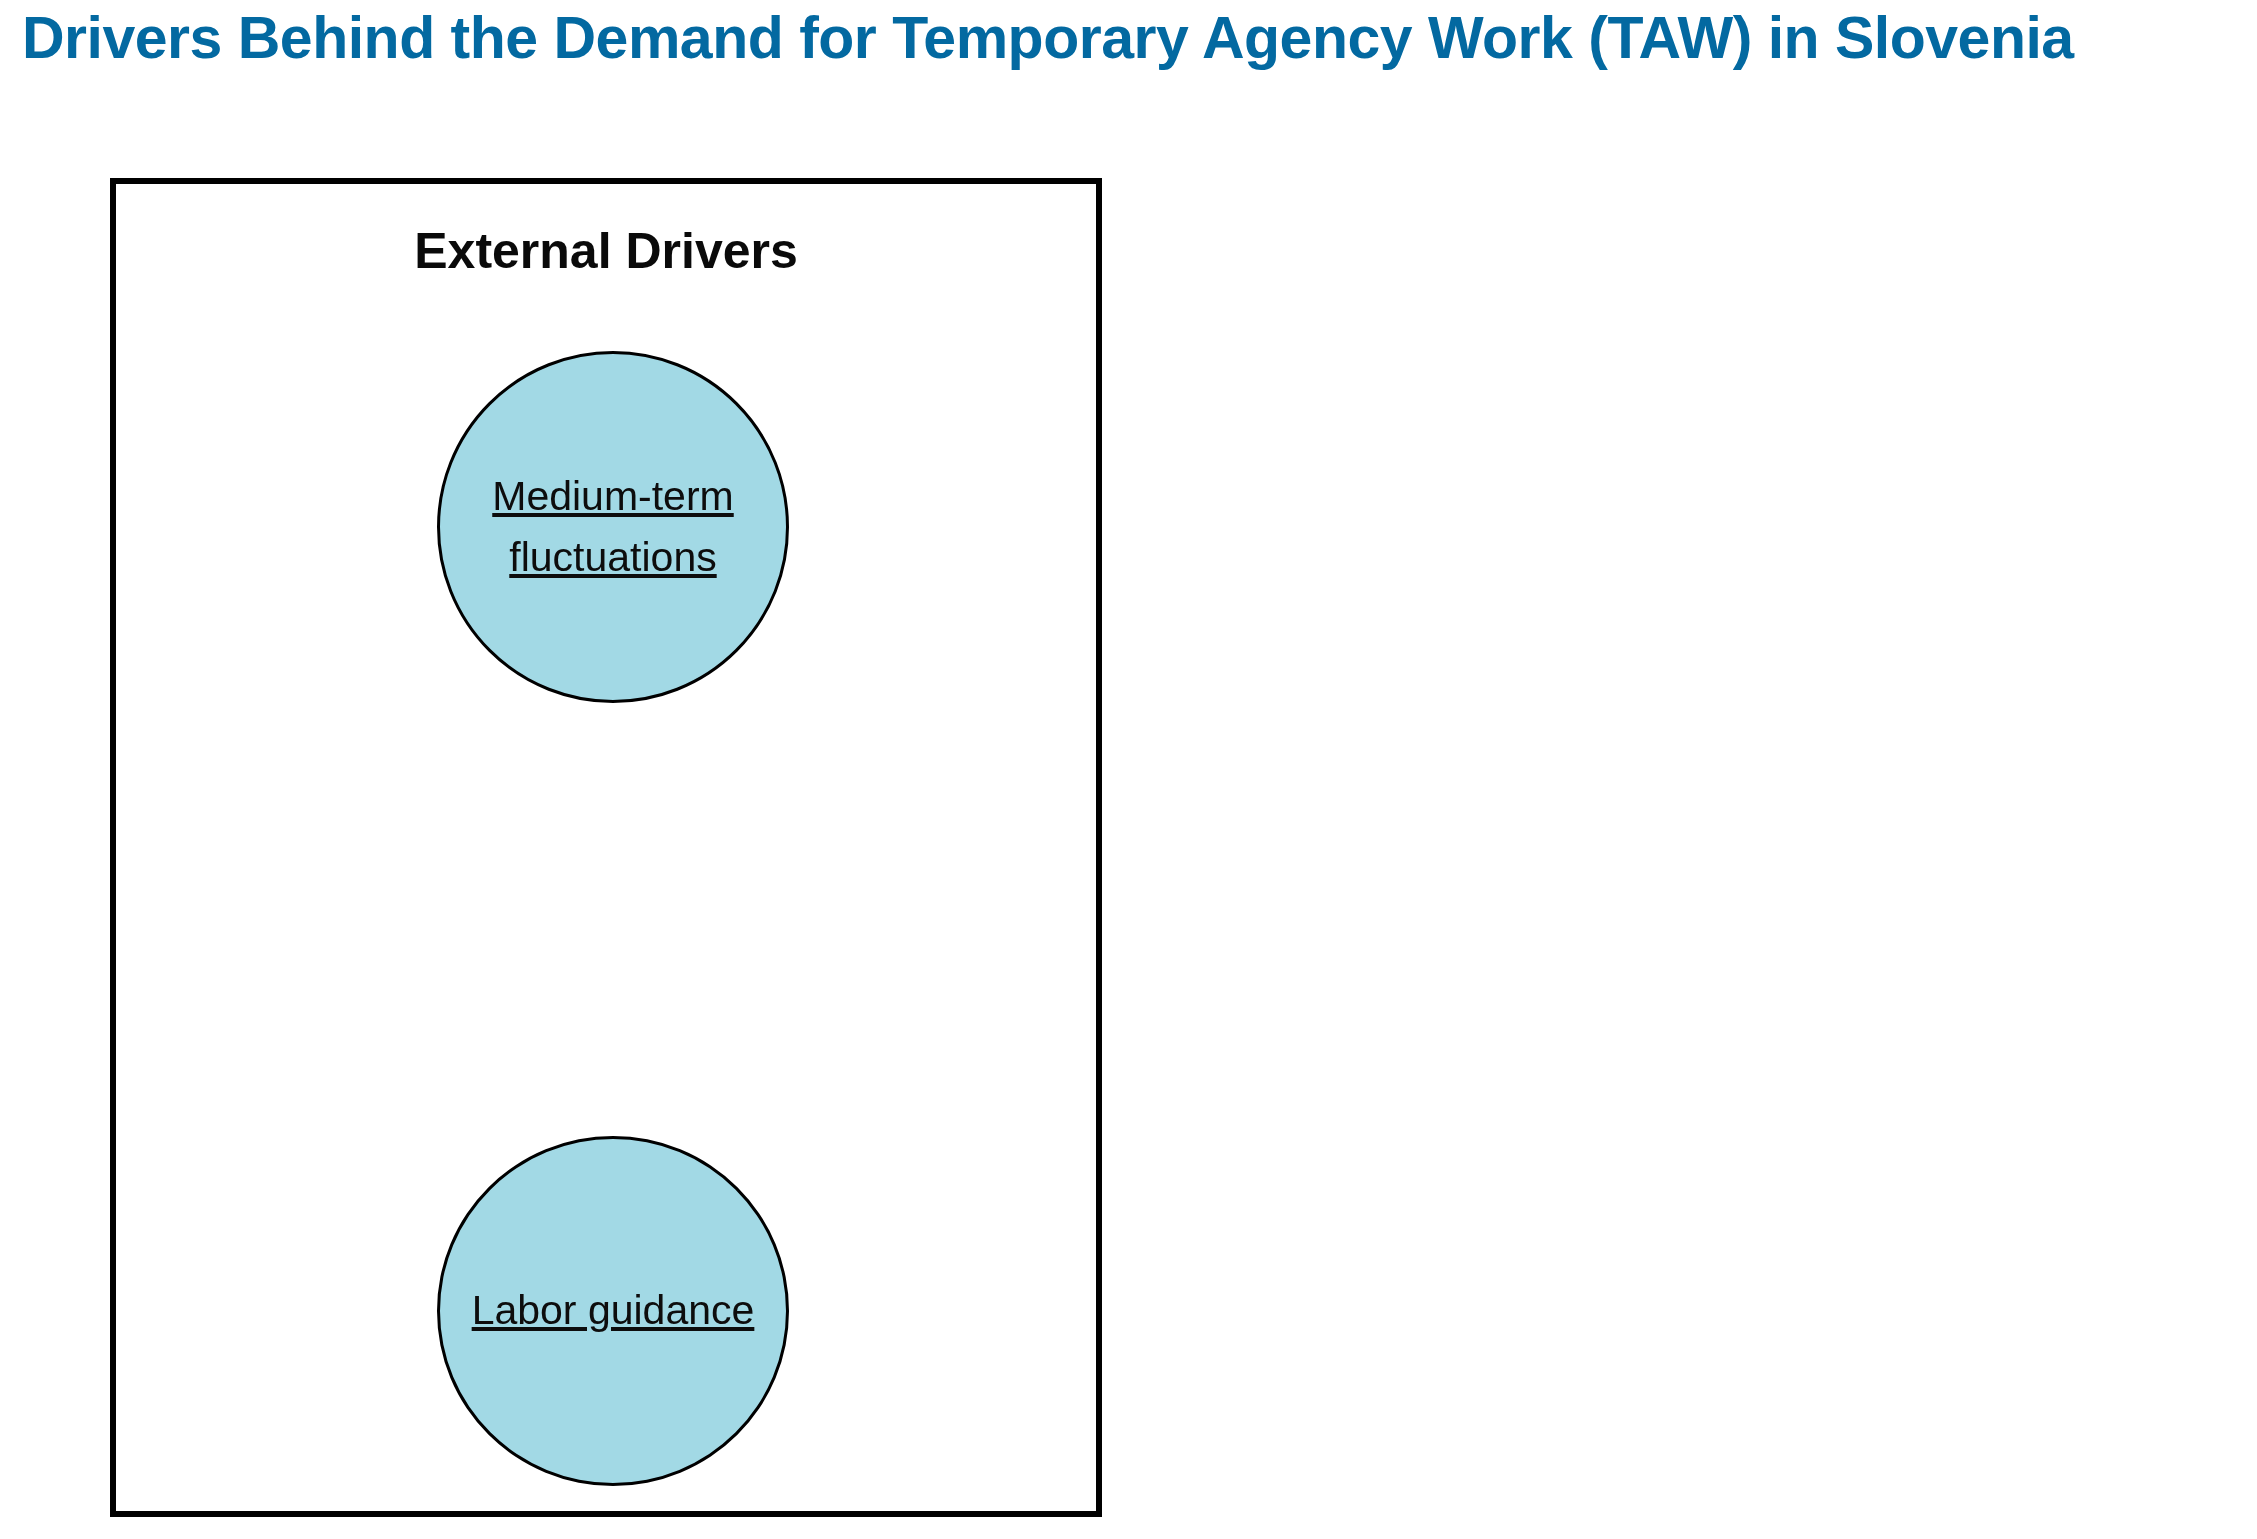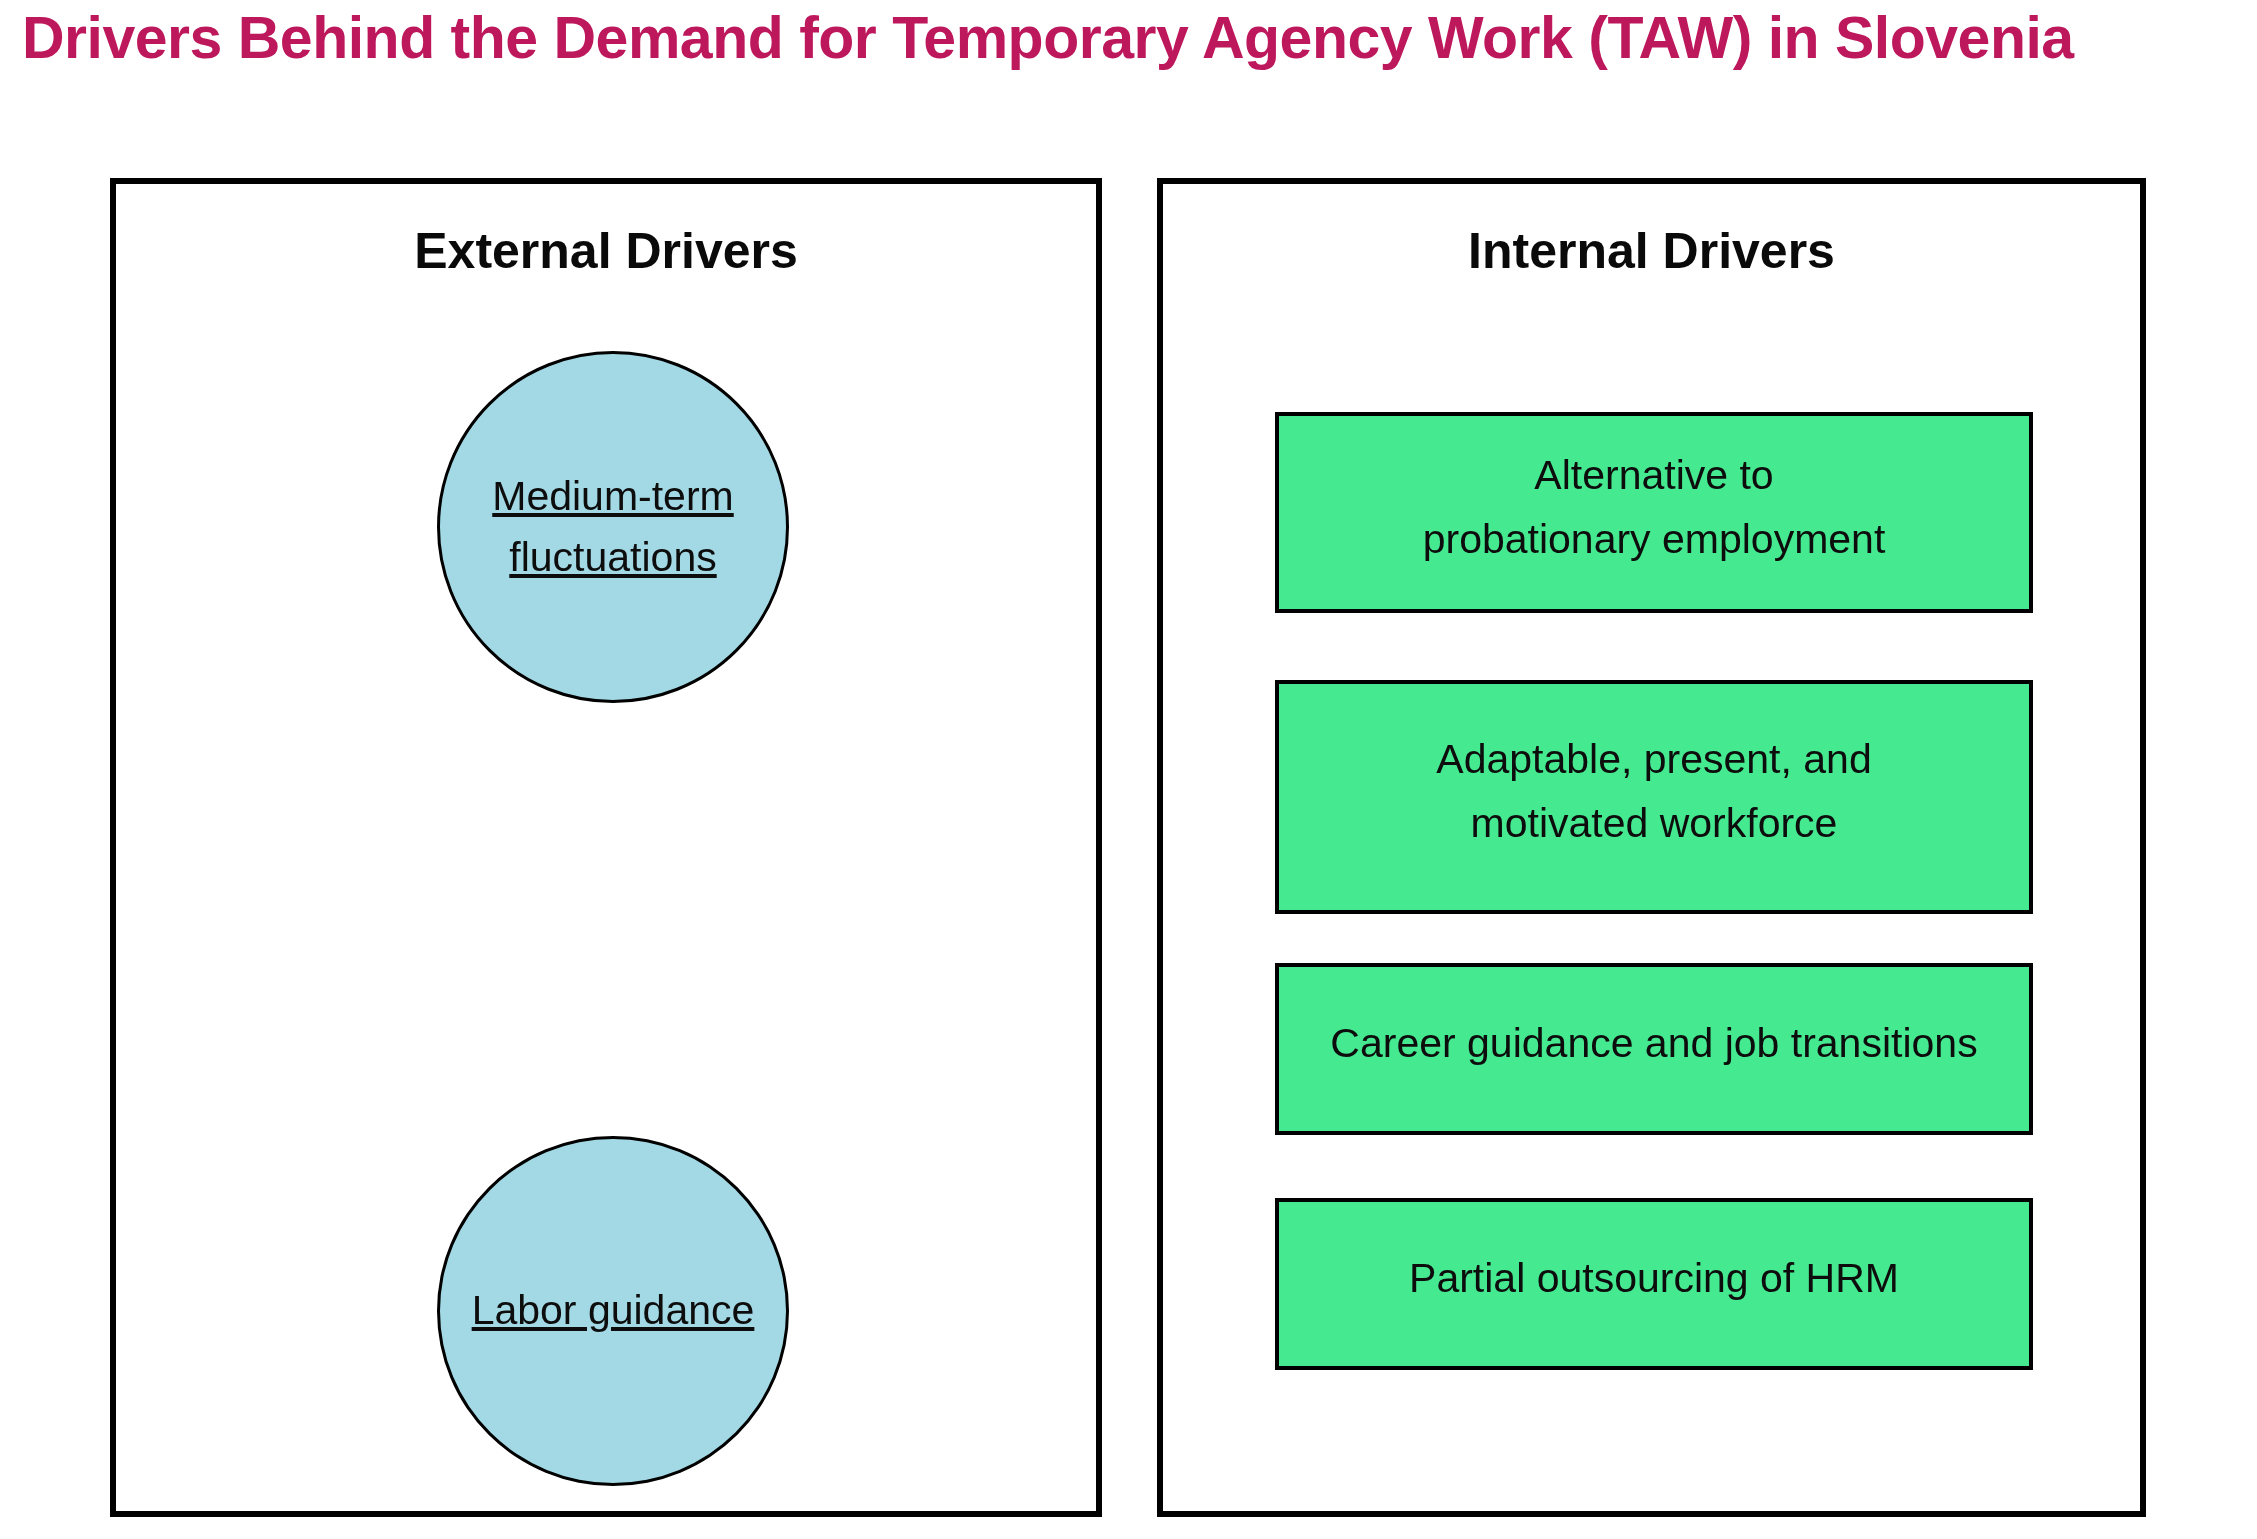--- a/index.html
+++ b/index.html
@@ -23,21 +23,21 @@
     overflow: hidden;
   }
   .title {
     position: absolute;
     left: 22px;
     top: 4px;
     width: 2220px;
     font-size: 59px;
     font-weight: 700;
     letter-spacing: -0.5px;
-    color: #be185d;
+    color: #0369a1;
     white-space: nowrap;
   }
   .panel {
     position: absolute;
     top: 178px;
     height: 1339px;
     border: 6px solid var(--outline);
     background: var(--background);
   }
   .panel-external { left: 110px;  width: 992px; }
@@ -103,27 +103,14 @@
   <div class="panel panel-external">
     <div class="panel-heading">External Drivers</div>
 
     <div class="driver-circle circle-0">Medium-term
 fluctuations</div>
 
 
     <div class="driver-circle circle-2">Labor guidance</div>
   </div>
 
-  <div class="panel panel-internal">
-    <div class="panel-heading">Internal Drivers</div>
-
-    <div class="driver-box box-0">Alternative to
-probationary employment</div>
-
-    <div class="driver-box box-1">Adaptable, present, and
-motivated workforce</div>
-
-    <div class="driver-box box-2">Career guidance and job transitions</div>
-
-    <div class="driver-box box-3">Partial outsourcing of HRM</div>
-  </div>
 
 </div>
 
 </body></html>

